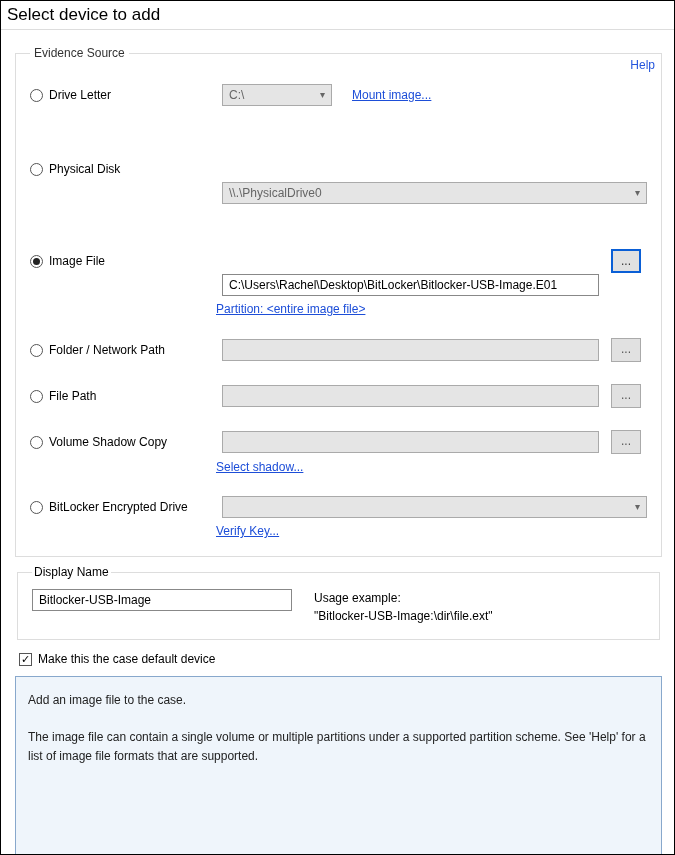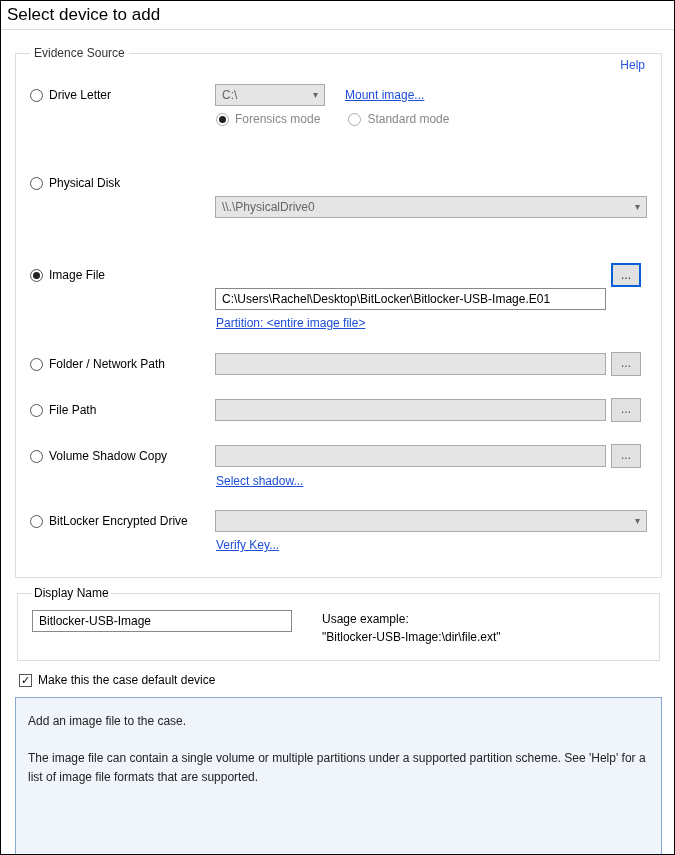--- a/index.html
+++ b/index.html
@@ -29,30 +29,30 @@
       margin: 0 0 6px 0;
       padding: 10px 14px 14px 14px;
       position: relative;
     }
     fieldset.group > legend {
       padding: 0 4px;
       color: #333;
     }
     .help-link {
       position: absolute;
-      right: 16px;
+      right: 6px;
       top: -2px;
       color: #2455dd;
       cursor: pointer;
     }
     .row {
       display: grid;
       grid-template-columns: 180px 1fr 36px;
       align-items: center;
-      column-gap: 5px;
+      column-gap: 12px;
       margin-top: 22px;
     }
     .row.first { margin-top: 14px; }
     .subrow {
       display: grid;
       grid-template-columns: 180px 1fr 36px;
       column-gap: 6px;
       margin-top: 6px;
     }
     .radio-wrap {
@@ -132,21 +132,21 @@
       gap: 28px;
       align-items: center;
     }
     .display-name-group {
       border: 1px solid #ddd;
       padding: 10px 14px 14px 14px;
       margin-top: 8px;
     }
     .display-name-inner {
       display: flex;
-      gap: 30px;
+      gap: 22px;
       align-items: flex-start;
     }
     .display-name-inner input {
       width: 260px;
       height: 22px;
       border: 1px solid #888;
       padding: 2px 6px;
     }
     .usage {
       line-height: 1.5;
@@ -218,30 +218,20 @@
         <div class="combo narrow">
           <span>C:\</span>
           <span class="chev">▾</span>
         </div>
         <span class="link">Mount image...</span>
       </div>
       <div></div>
     </div>
     <div class="subrow">
       <div></div>
-      <div class="mode-row">
-        <div class="radio-wrap">
-          <span class="radio selected disabled"></span>
-          <span>Forensics mode</span>
-        </div>
-        <div class="radio-wrap">
-          <span class="radio disabled"></span>
-          <span>Standard mode</span>
-        </div>
-      </div>
       <div></div>
     </div>
 
     <div class="row">
       <div class="radio-wrap">
         <span class="radio"></span>
         <span>Physical Disk</span>
       </div>
       <div class="combo" style="grid-column: 2 / span 2; margin-top: 48px;">
         <span>\\.\PhysicalDrive0</span>
@@ -297,21 +287,21 @@
 
     <div class="row">
       <div class="radio-wrap">
         <span class="radio"></span>
         <span>BitLocker Encrypted Drive</span>
       </div>
       <div class="combo" style="grid-column: 2 / span 2;">
         <span class="chev">▾</span>
       </div>
     </div>
-    <div class="subrow" style="margin-bottom:11px;">
+    <div class="subrow" style="margin-bottom:4px;">
       <div></div>
       <span class="link">Verify Key...</span>
       <div></div>
     </div>
   </fieldset>
 
   <fieldset class="display-name-group">
     <legend>Display Name</legend>
     <div class="display-name-inner">
       <input type="text" value="Bitlocker-USB-Image" style="">

